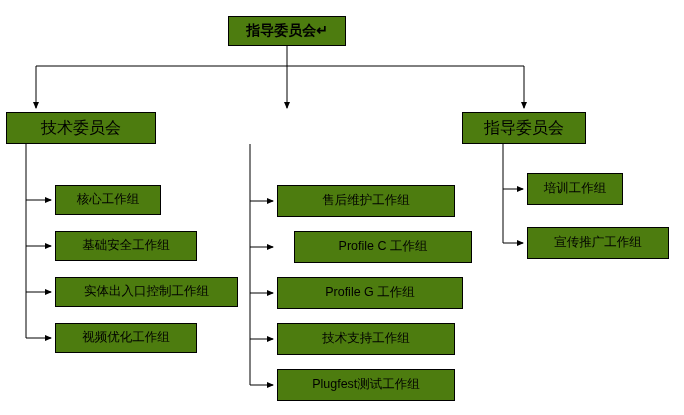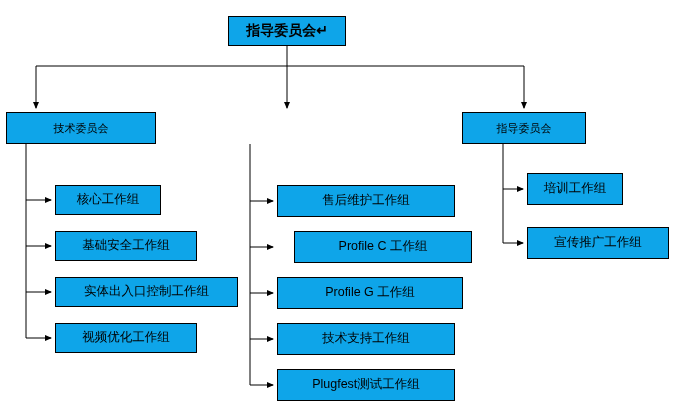--- a/index.html
+++ b/index.html
@@ -12,37 +12,37 @@
     width: 684px;
     height: 415px;
     background: #ffffff;
     font-family: "Liberation Sans", sans-serif;
     overflow: hidden;
   }
   .node {
     position: absolute;
     box-sizing: border-box;
     border: 1px solid #000000;
-    background: #0ea5e9;
+    background: #4d7c0f;
     color: #000000;
     display: flex;
     align-items: center;
     justify-content: center;
     font-size: 13px;
     line-height: 1.1;
     white-space: nowrap;
     z-index: 2;
     text-align: center;
   }
   .node.root {
     font-weight: bold;
     font-size: 14px;
   }
   .node.lvl2 {
-    font-size: 11px;
+    font-size: 16px;
   }
   .node.leaf {
     font-size: 12.5px;
   }
   svg.wires {
     position: absolute;
     left: 0;
     top: 0;
     width: 684px;
     height: 415px;

